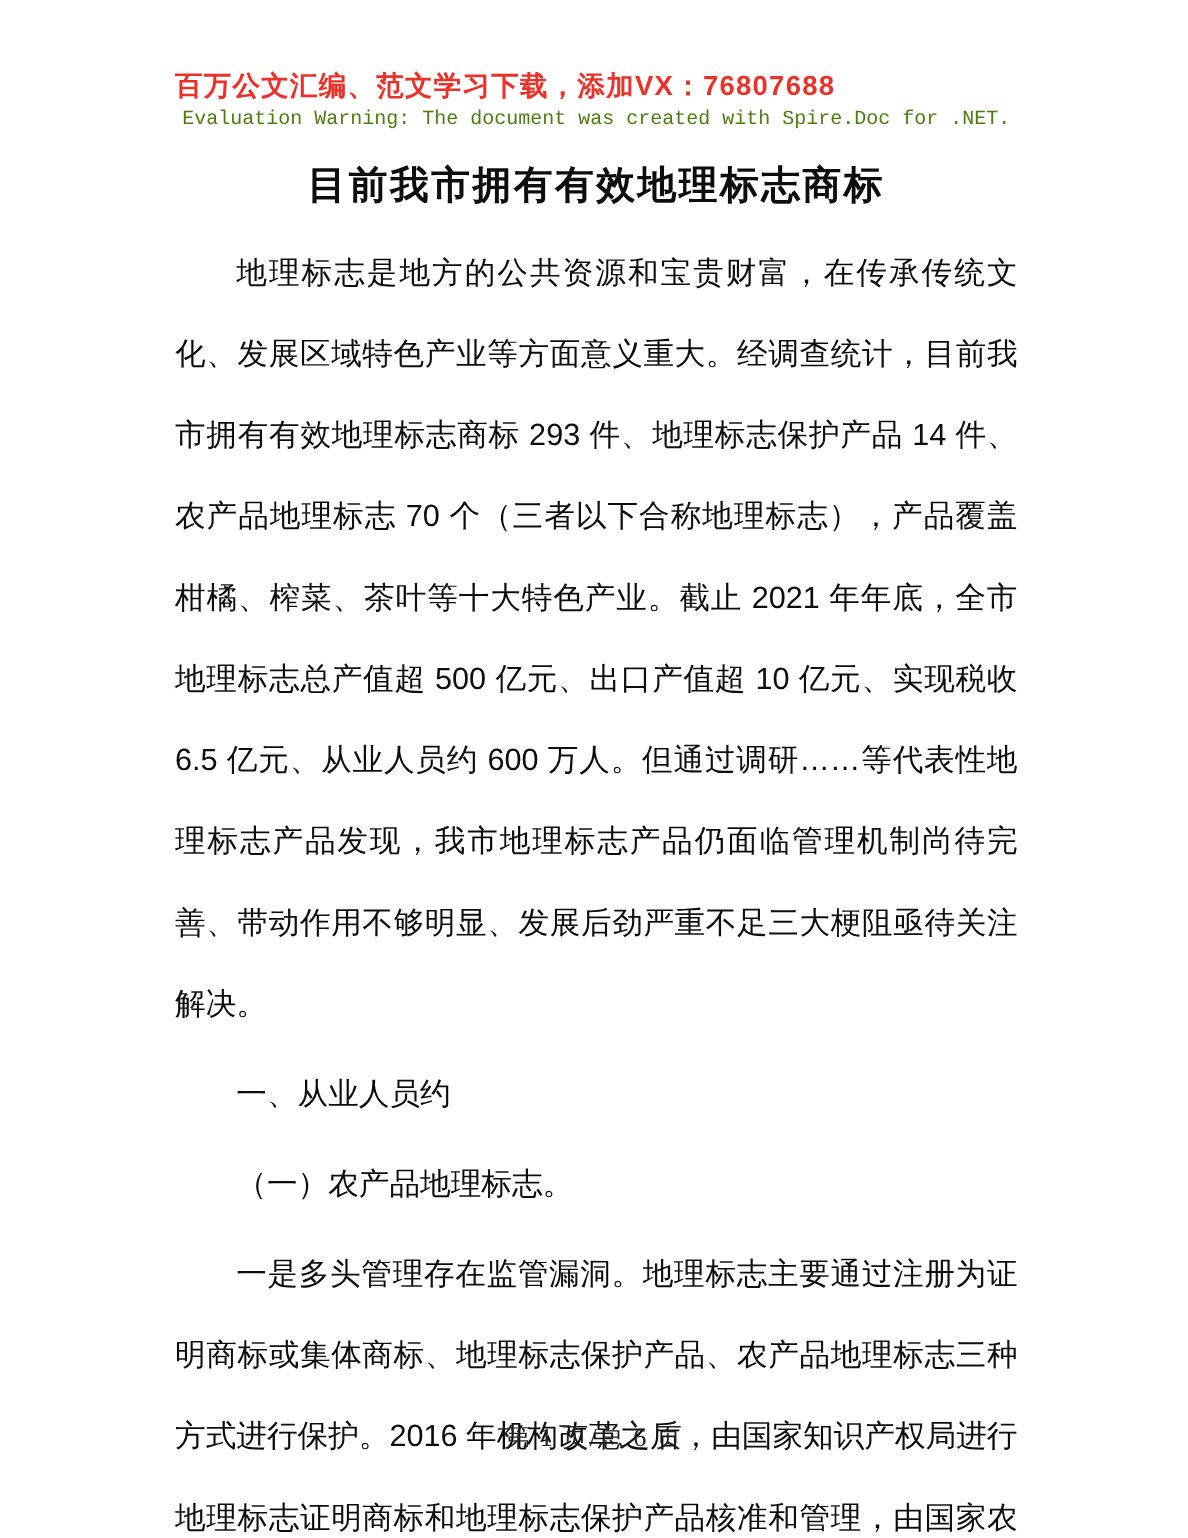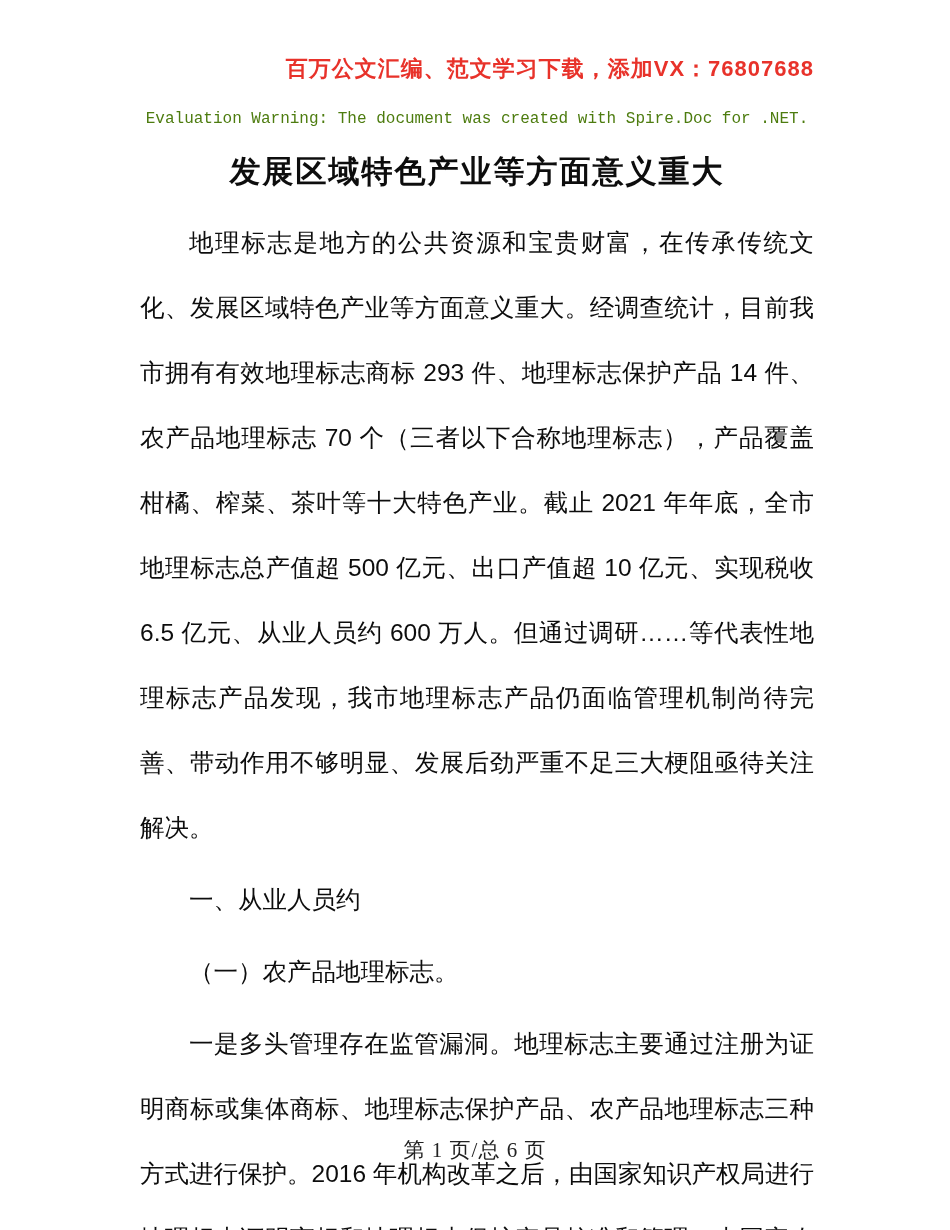--- a/index.html
+++ b/index.html
@@ -11,27 +11,26 @@
     margin: 0 auto;
     background: #ffffff;
     overflow: hidden;
     font-family: "Liberation Sans", sans-serif;
     color: #111111;
   }
   .content {
     padding: 54px 136px 0 140px;
   }
   .promo-banner {
-    text-align: right;
+    text-align: left;
     font-size: 22px;
     font-weight: bold;
     letter-spacing: 1px;
     color: #e8322a;
     line-height: 30px;
-    margin-bottom: 24px;
   }
   .evaluation-warning {
     text-align: center;
     font-family: "Liberation Mono", monospace;
     font-size: 16px;
     color: #4d7c0f;
     line-height: 22px;
     margin-bottom: 20px;
     white-space: nowrap;
   }
@@ -68,21 +67,21 @@
 </head>
 <body>
 
 <div class="page">
   <div class="content">
 
     <div class="promo-banner">百万公文汇编、范文学习下载，添加VX：76807688</div>
 
     <div class="evaluation-warning">Evaluation Warning: The document was created with Spire.Doc for .NET.</div>
 
-    <h1 class="doc-title">发展区域特色产业等方面意义重大</h1>
+    <h1 class="doc-title">目前我市拥有有效地理标志商标</h1>
 
     <p class="para">地理标志是地方的公共资源和宝贵财富，在传承传统文化、发展区域特色产业等方面意义重大。经调查统计，目前我市拥有有效地理标志商标 293 件、地理标志保护产品 14 件、农产品地理标志 70 个（三者以下合称地理标志），产品覆盖柑橘、榨菜、茶叶等十大特色产业。截止 2021 年年底，全市地理标志总产值超 500 亿元、出口产值超 10 亿元、实现税收 6.5 亿元、从业人员约 600 万人。但通过调研……等代表性地理标志产品发现，我市地理标志产品仍面临管理机制尚待完善、带动作用不够明显、发展后劲严重不足三大梗阻亟待关注解决。</p>
 
     <p class="para">一、从业人员约</p>
 
     <p class="para">（一）农产品地理标志。</p>
 
     <p class="para">一是多头管理存在监管漏洞。地理标志主要通过注册为证明商标或集体商标、地理标志保护产品、农产品地理标志三种方式进行保护。2016 年机构改革之后，由国家知识产权局进行地理标志证明商标和地理标志保护产品核准和管理，由国家农业农村部负责农产品地理标志认定和保护。然而调研发现，在具体实际中，农业部门多侧重产品质量、技术、品质、原料等方面的管理，市场监管部门多注重对商标使用和流通环节的质量等方面的监管。虽然两个部门都在进行地理标志监管保</p>
 
   </div>

